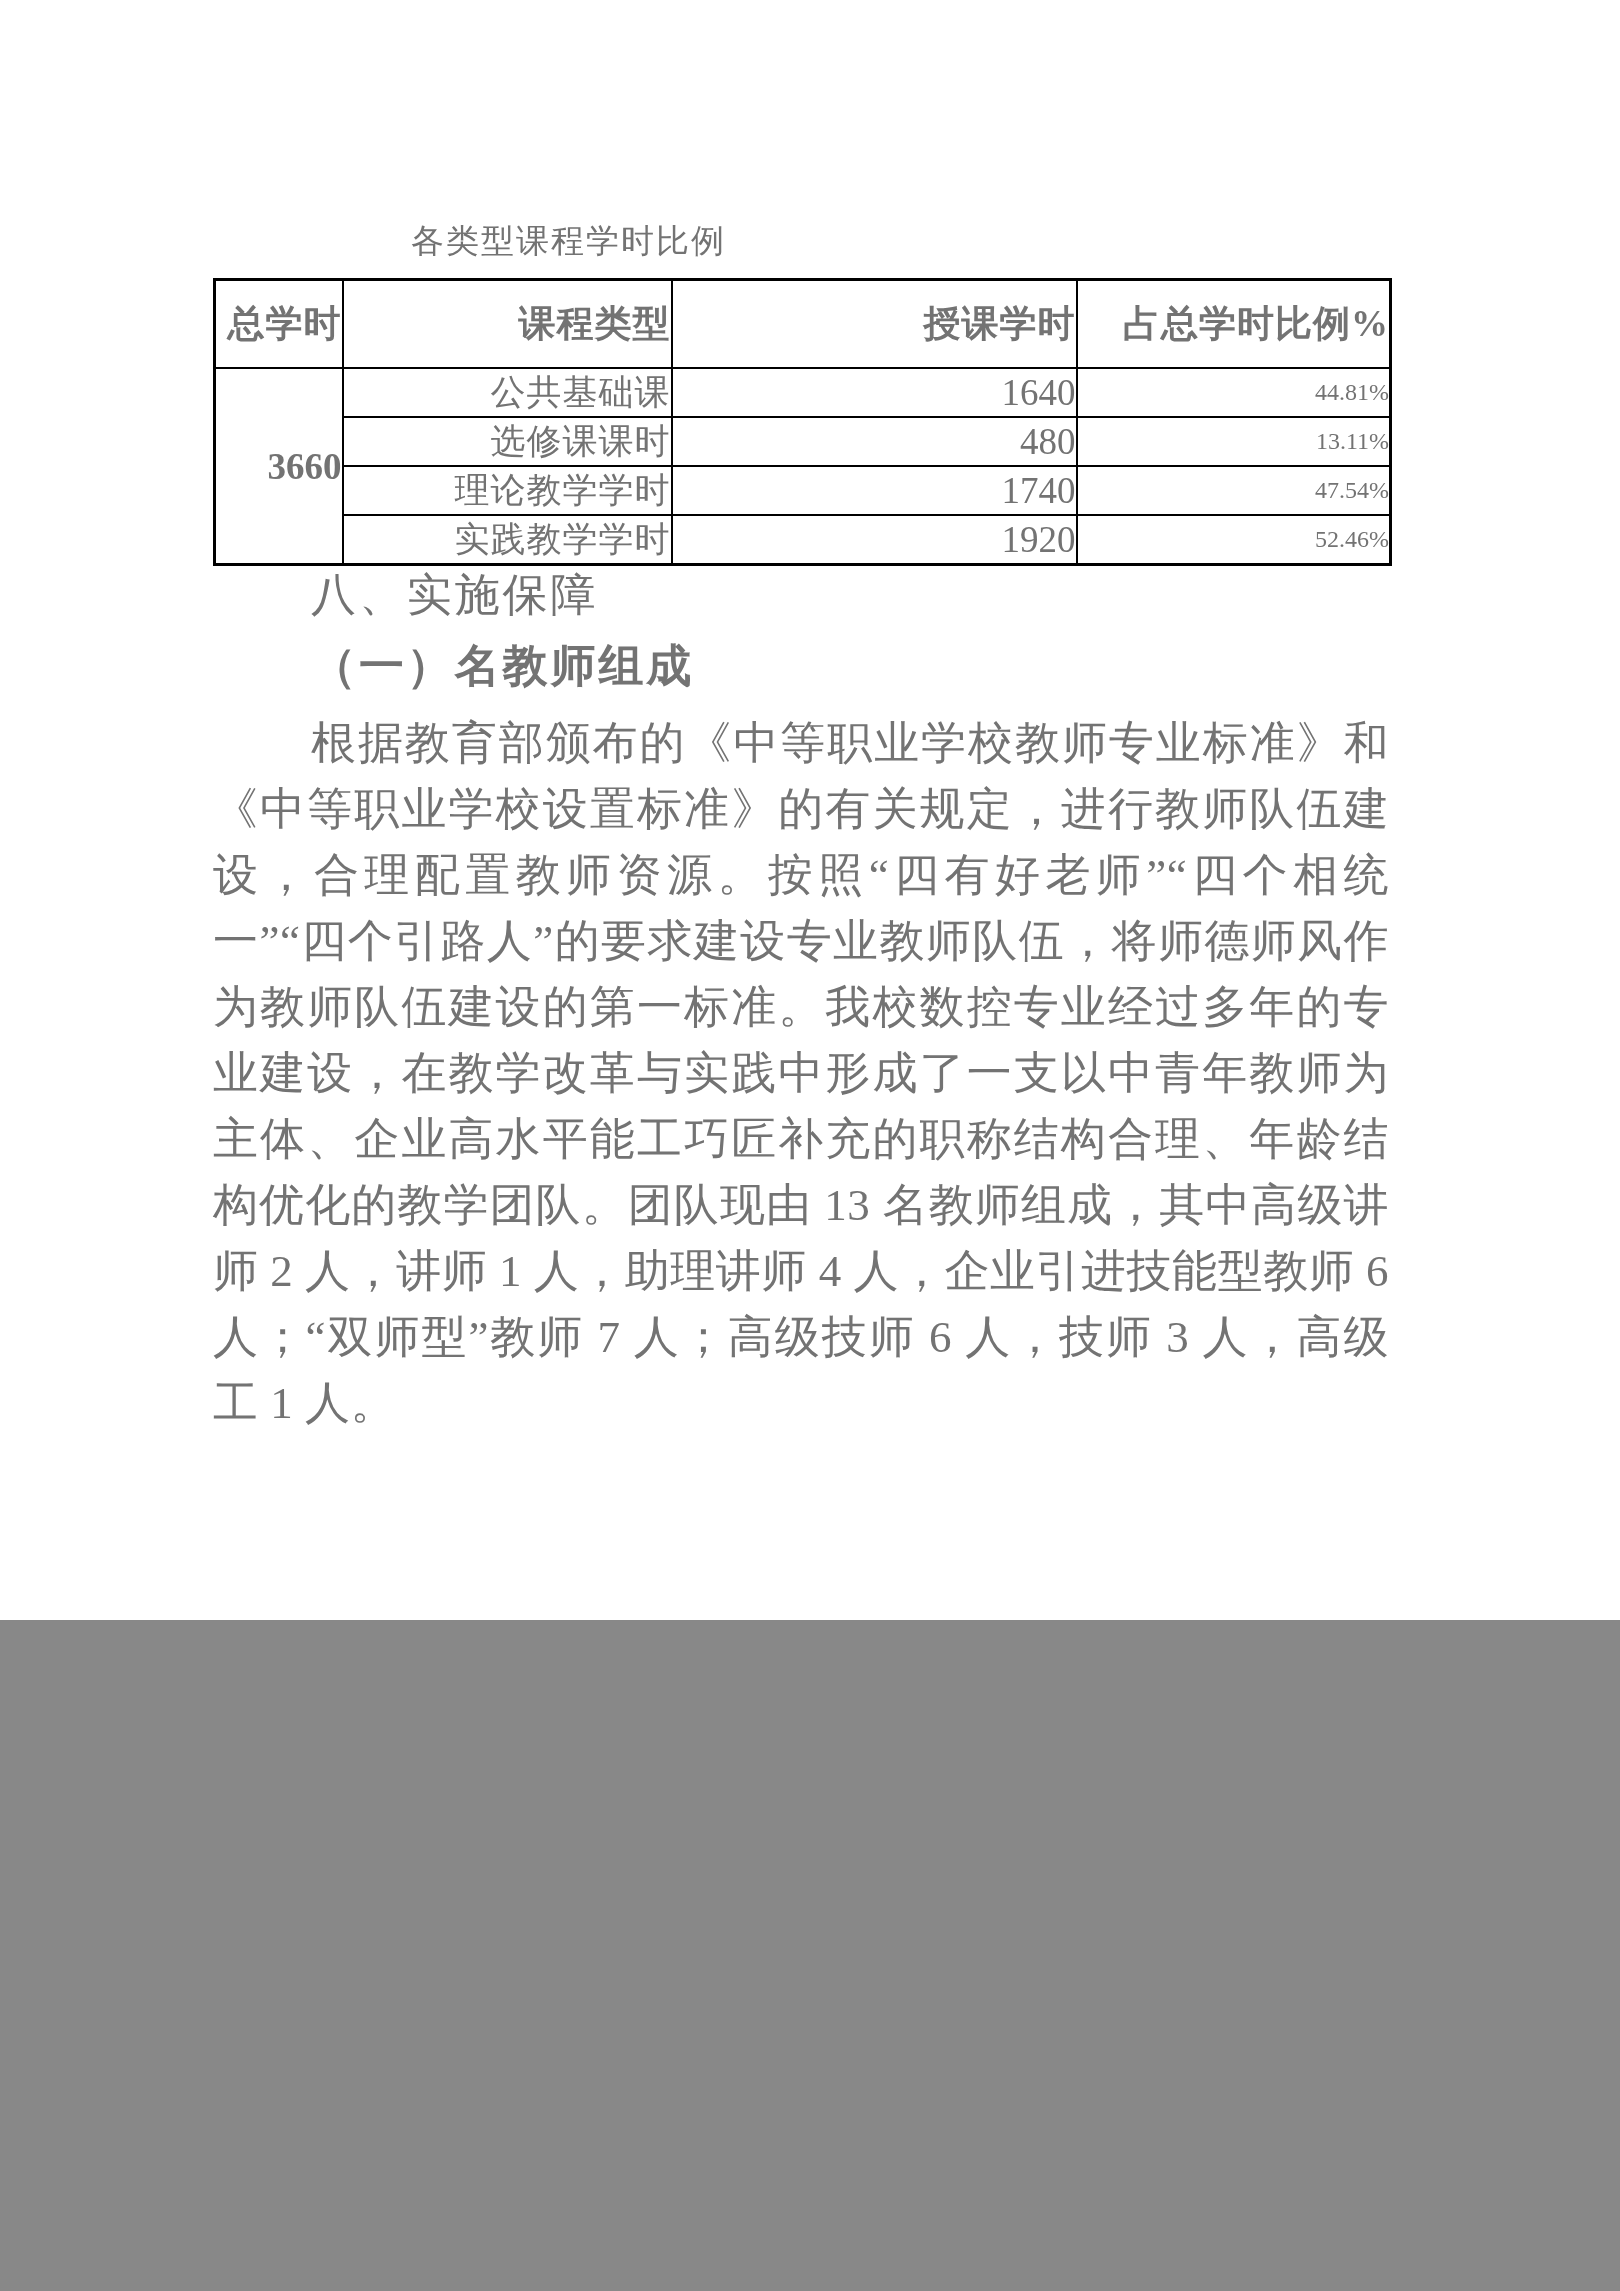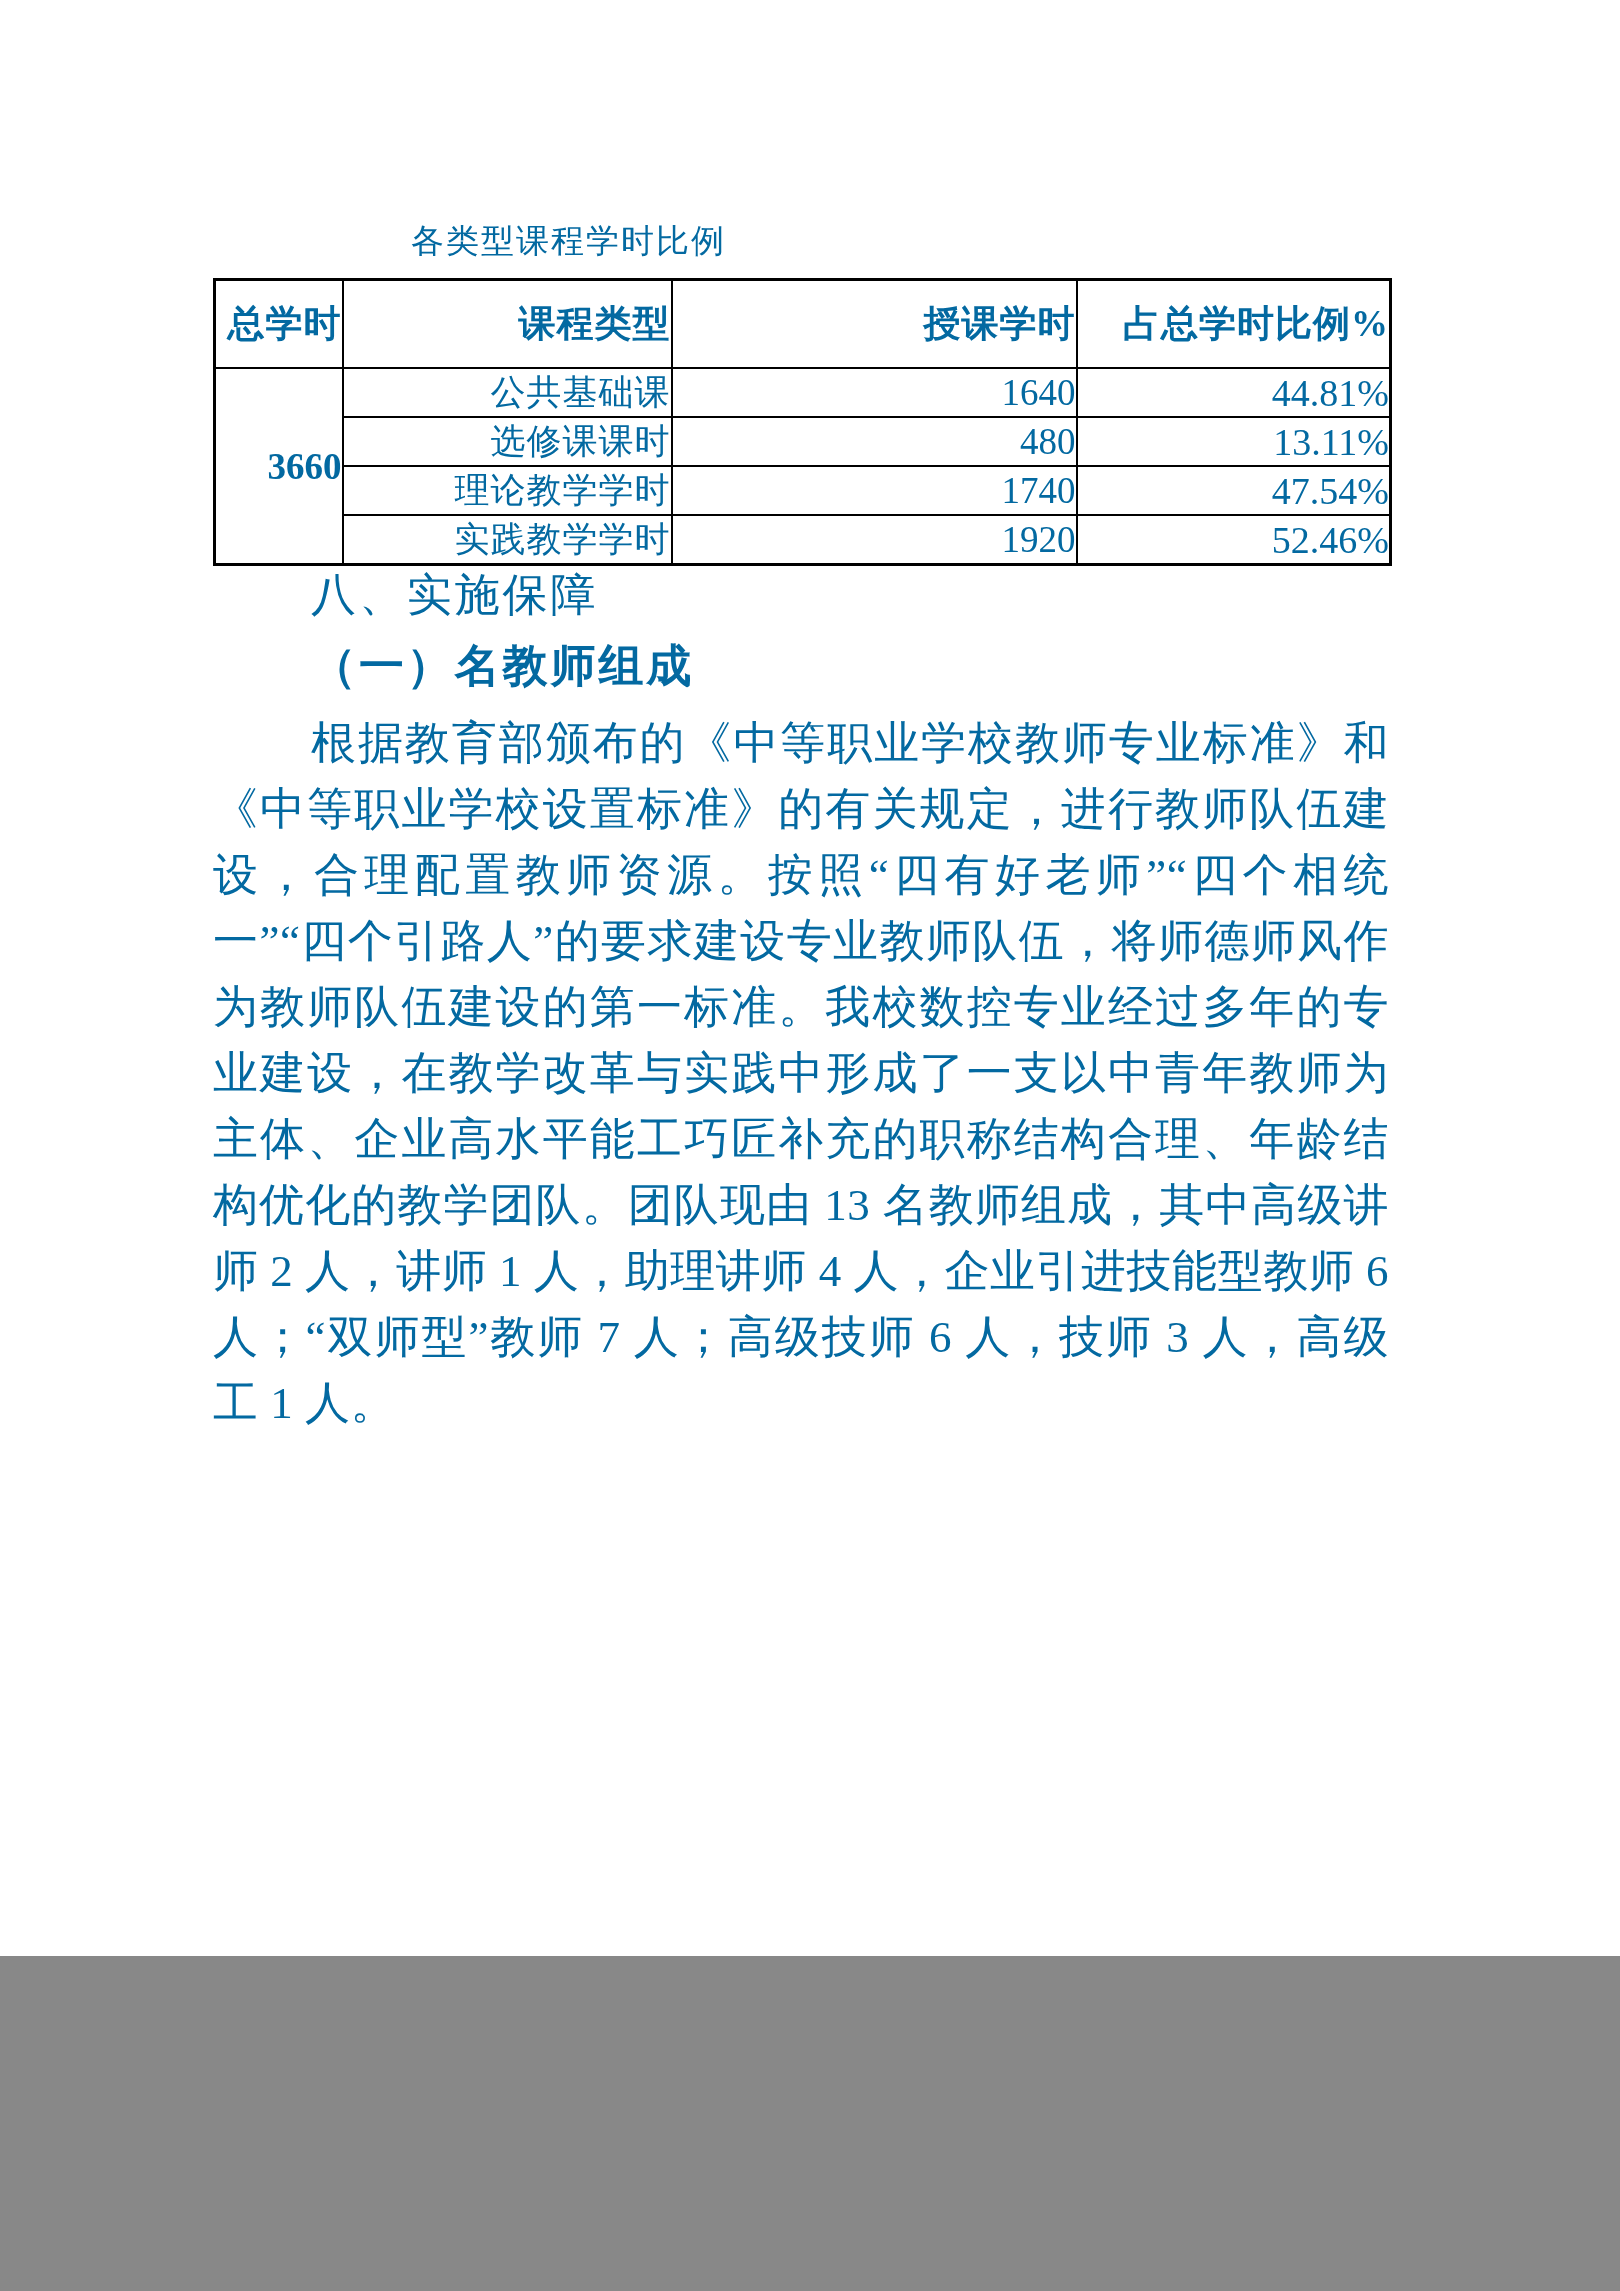--- a/index.html
+++ b/index.html
@@ -1,22 +1,22 @@
 <!DOCTYPE html>
 <html><head>
 <meta charset="utf-8">
 <style>
   html,body{margin:0;padding:0;background:#888;}
   .page{
     position:relative;
-    width:1620px;height:1956px;
+    width:1620px;height:1620px;
     margin:0 auto;
     background:#ffffff;
     font-family:"Liberation Serif","DejaVu Serif",serif;
-    color:#0369a1;
+    color:#737373;
     overflow:hidden;
   }
   .doc-title{
     position:absolute;
     left:392px;top:220px;width:353px;
     text-align:center;
     font-size:33px;
     letter-spacing:2px;
     line-height:43px;
     white-space:nowrap;
@@ -43,21 +43,21 @@
   table.hours th{
     height:86px;
     font-size:37px;
     font-weight:bold;
     border-bottom:2.9px solid #000;
     letter-spacing:1px;
   }
   table.hours td{height:40px;}
   td.cn{font-size:35px;letter-spacing:1px;}
   td.num{font-size:37px;}
-  td.pct{font-size:38px;}
+  td.pct{font-size:24px;}
   td.total{font-size:37px;font-weight:bold;}
   .h1{
     position:absolute;
     left:213px;top:558px;width:1176px;
     padding-left:98px;box-sizing:border-box;
     font-size:45px;line-height:75px;
     letter-spacing:2.9px;
     white-space:nowrap;
   }
   .h2{

